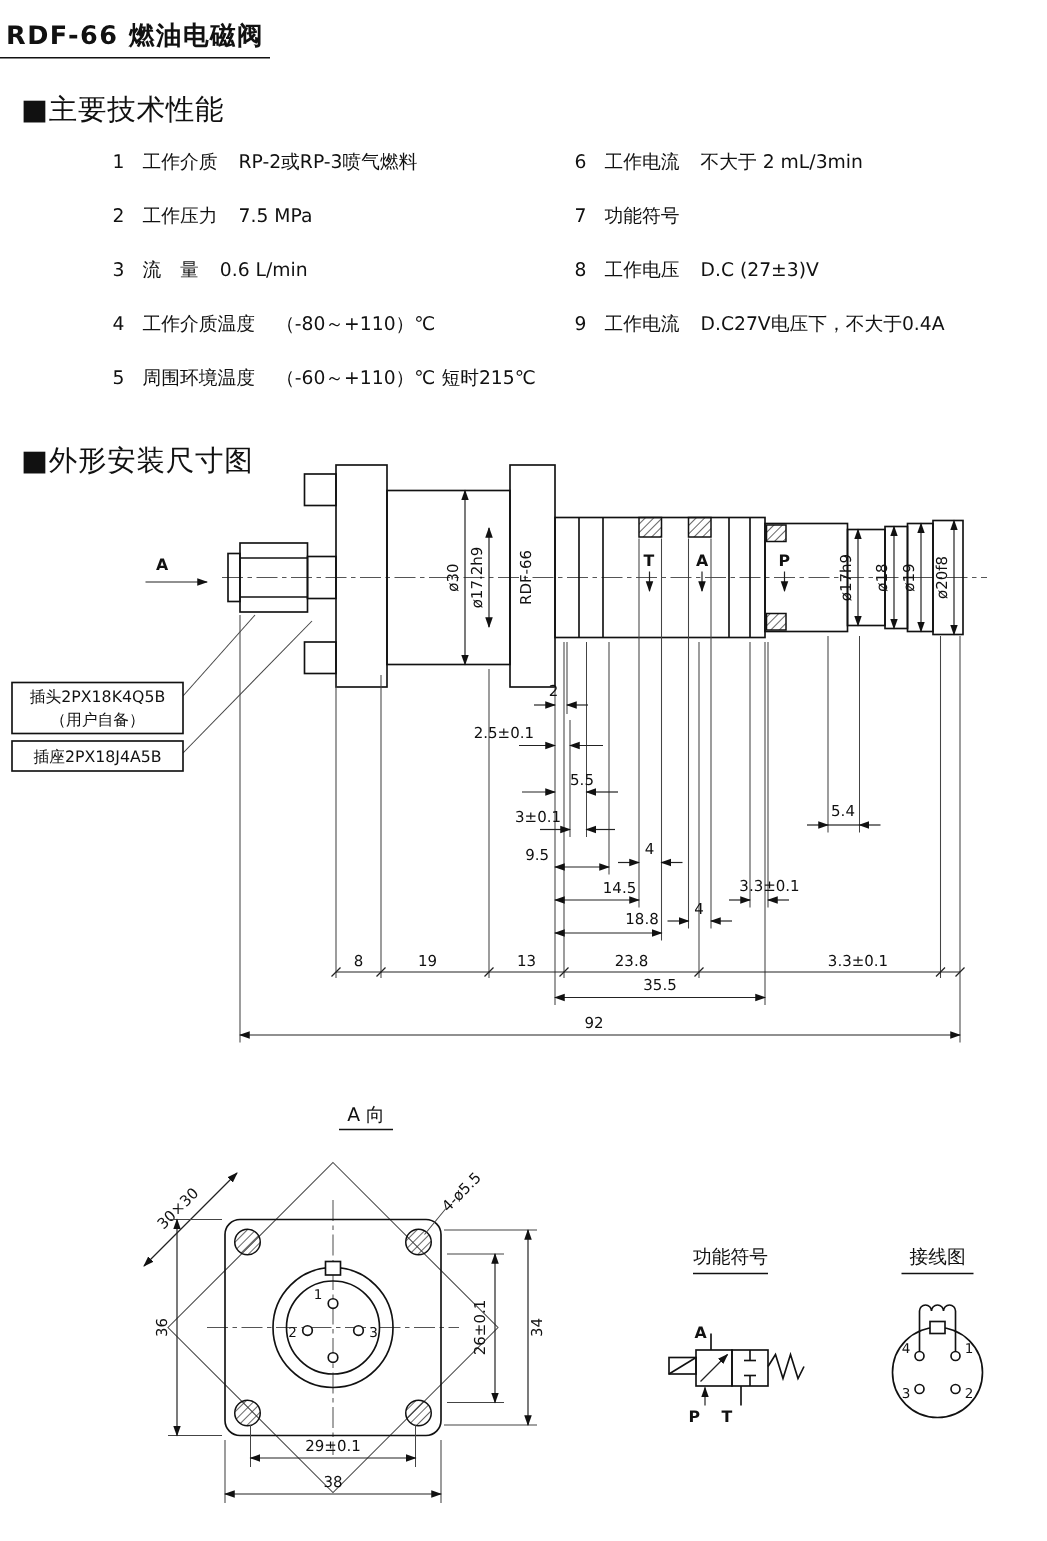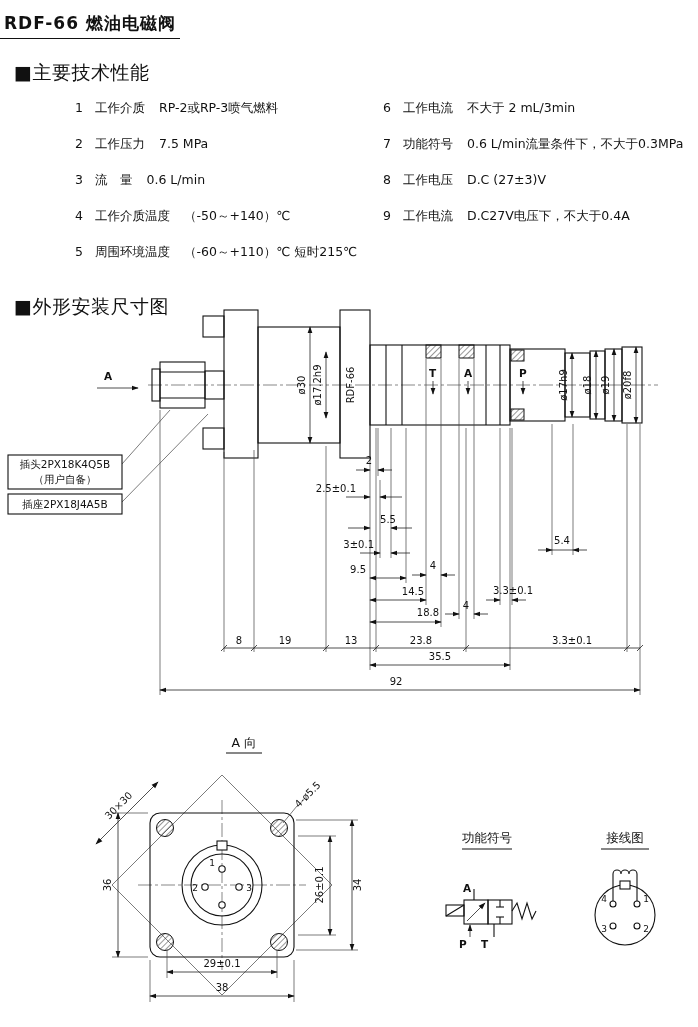--- a/index.html
+++ b/index.html
@@ -59,39 +59,38 @@
     <span class="sp-v">7.5 MPa</span>
   </div>
   <div class="spec-row">
     <span class="sp-n">3</span>
     <span class="sp-l">流　量</span>
     <span class="sp-v">0.6 L/min</span>
   </div>
   <div class="spec-row">
     <span class="sp-n">4</span>
     <span class="sp-l">工作介质温度</span>
-    <span class="sp-v">（-50～+140）℃</span>
+    <span class="sp-v">（-80～+110）℃</span>
   </div>
   <div class="spec-row">
     <span class="sp-n">5</span>
     <span class="sp-l">周围环境温度</span>
     <span class="sp-v">（-60～+110）℃ 短时215℃</span>
   </div>
 </div>
 
 <div class="spec-col" id="spec-col-right">
   <div class="spec-row">
     <span class="sp-n">6</span>
     <span class="sp-l">工作电流</span>
     <span class="sp-v">不大于 2 mL/3min</span>
   </div>
   <div class="spec-row">
     <span class="sp-n">7</span>
     <span class="sp-l">功能符号</span>
-    <span class="sp-v">0.6 L/min流量条件下，不大于0.3MPa</span>
   </div>
   <div class="spec-row">
     <span class="sp-n">8</span>
     <span class="sp-l">工作电压</span>
     <span class="sp-v">D.C (27±3)V</span>
   </div>
   <div class="spec-row">
     <span class="sp-n">9</span>
     <span class="sp-l">工作电流</span>
     <span class="sp-v">D.C27V电压下，不大于0.4A</span>

